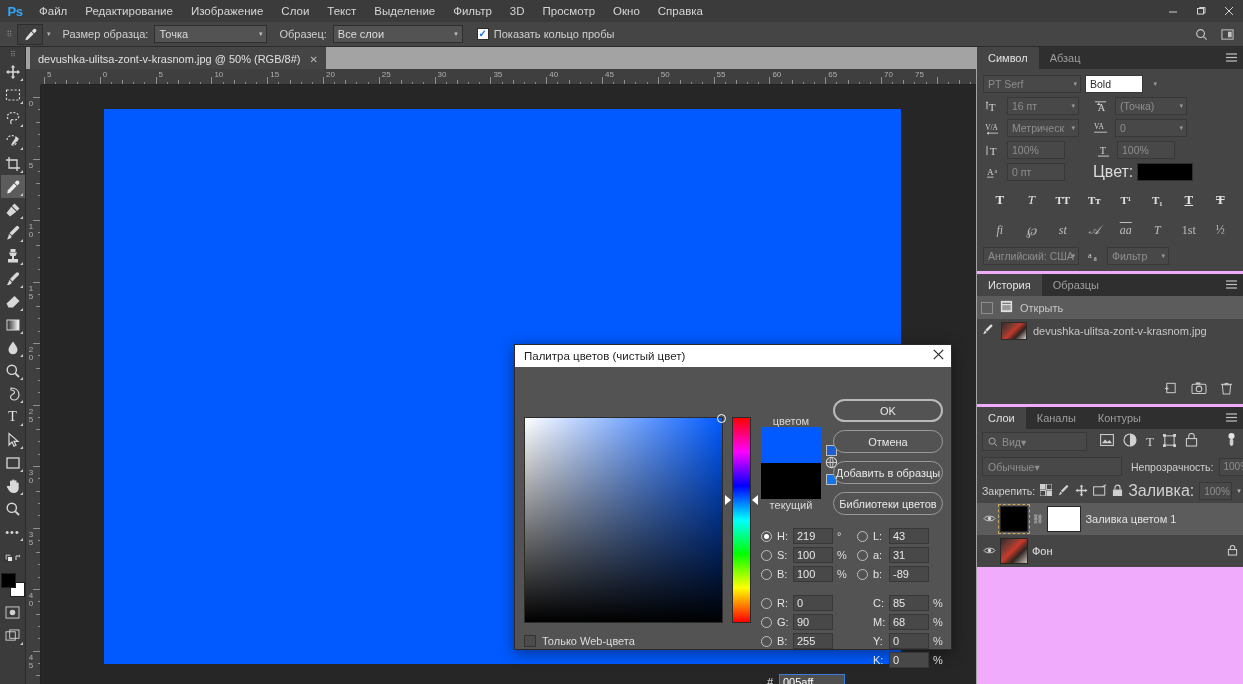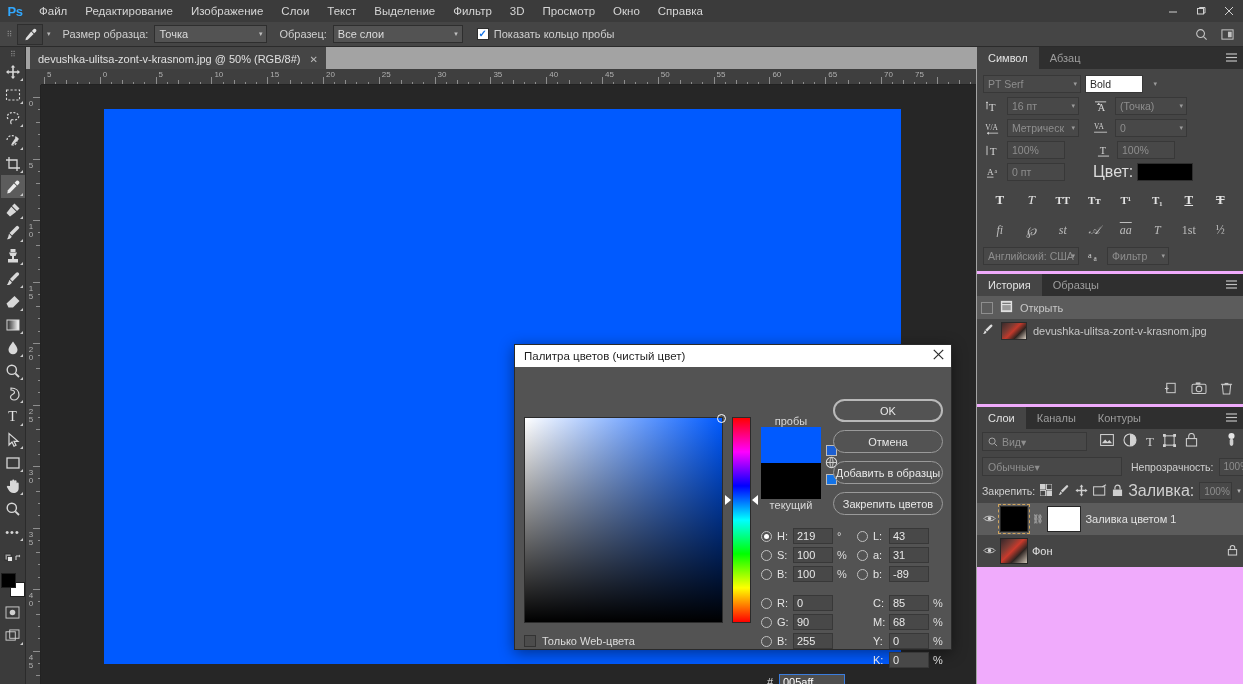--- a/index.html
+++ b/index.html
@@ -1052,21 +1052,21 @@
       <div class="hue-strip"></div>
       <div class="hue-arrow-l" style="top:128px"></div>
       <div class="hue-arrow-r" style="top:128px"></div>
 
       <div class="webonly">
         <span class="webchk"></span>
         <span>Только Web-цвета</span>
       </div>
 
       <div class="newcur">
-        <div class="nc-label">пробы</div>
+        <div class="nc-label">цветом</div>
         <div class="nc-new" id="nc-new" style="background: rgb(0, 90, 255);"></div>
         <div class="nc-cur" id="nc-cur" style="background: rgb(0, 0, 0);"></div>
         <div class="nc-label">текущий</div>
       </div>
 
       <div class="nc-side">
         <div style="height:20px"></div>
         <div class="wsq" style="background:#1d5fd1"></div>
         <div class="oos">
           <svg width="13" height="13" viewBox="0 0 14 14">
@@ -1074,21 +1074,21 @@
               <path d="M1.6 7 h10.8 M7 1.4 C9.2 4 9.2 10 7 12.6 C4.8 10 4.8 4 7 1.4" fill="none" stroke="#d8d8d8" stroke-width="1"></path>
             </svg>
         </div>
         <div class="wsq" style="background:#1473e6;margin-top:2px"></div>
       </div>
 
       <div class="dlg-btns">
         <div class="dbtn primary">OK</div>
         <div class="dbtn">Отмена</div>
         <div class="dbtn">Добавить в образцы</div>
-        <div class="dbtn">Закрепить цветов</div>
+        <div class="dbtn">Библиотеки цветов</div>
       </div>
 
       <div class="fields">
         <div class="two-col">
           <div class="col-left">
             <div class="frow">
               <span class="radio on"></span>
               <span class="flabel">H:</span>
               <span class="finput">219</span>
               <span class="funit">°</span>

